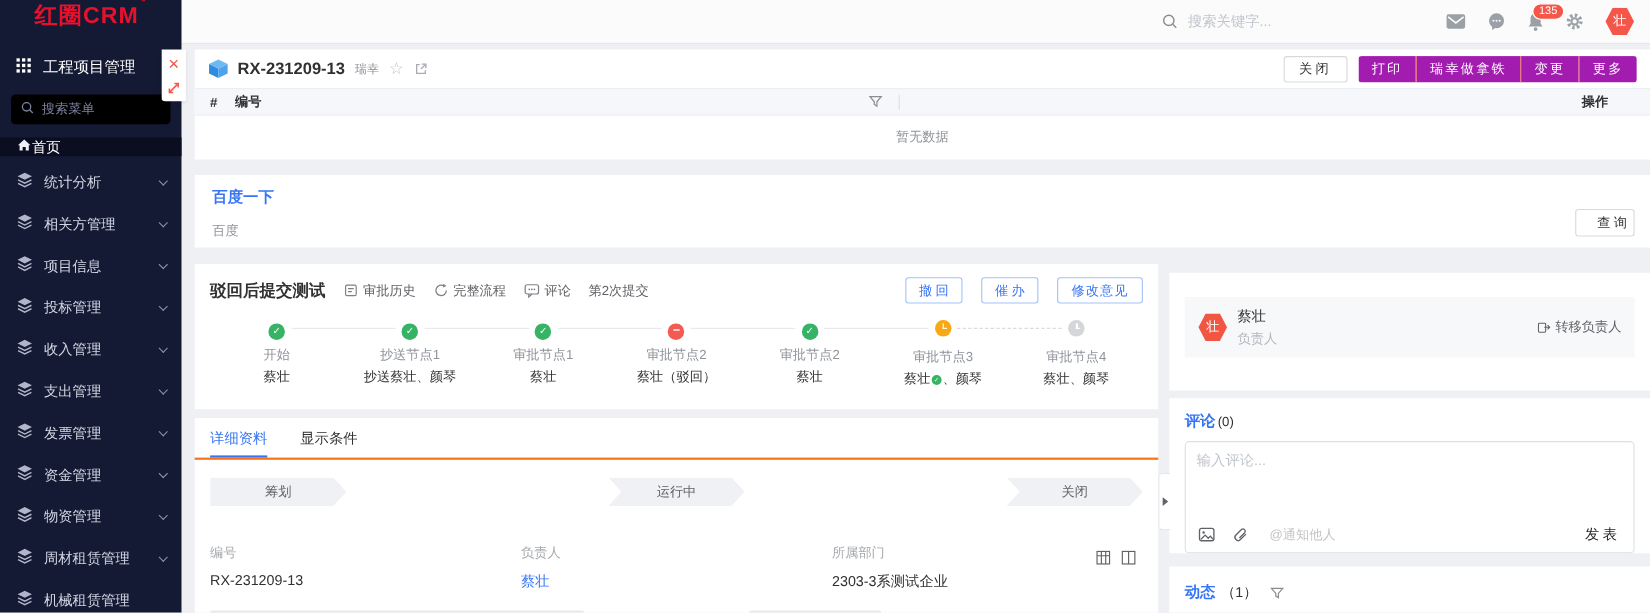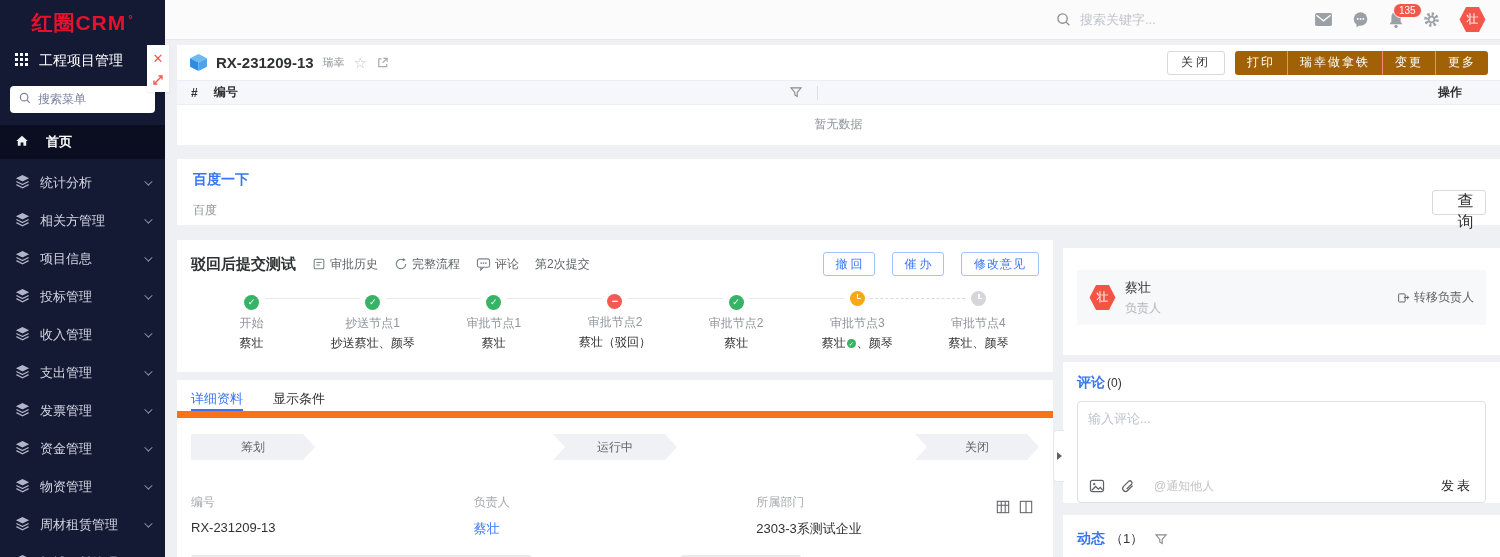--- a/index.html
+++ b/index.html
@@ -1,26 +1,26 @@
 <!DOCTYPE html>
 <html><head>
 <meta charset="utf-8">
 <style>
   * { margin:0; padding:0; box-sizing:border-box; }
   html,body { width:1500px; height:557px; overflow:hidden; }
   body { font-family:"Liberation Sans","DejaVu Sans",sans-serif; background:#eef0f4; position:relative; color:#303133; }
 
   
   .sidebar { position:absolute; left:0; top:0; width:165px; height:557px; background:#141a33; z-index:2; }
-  .logo { height:46px; display:flex; align-items:center; justify-content:center; font-size:21px; font-weight:bold; color:#e8112d; letter-spacing:1px; }
+  .logo { height:46px; display:flex; justify-content:center; font-size:21px; font-weight:bold; color:#e8112d; letter-spacing:1px; }
   .logo sup { font-size:11px; margin-left:2px; transform:translateY(-4px); }
   .workspace { display:flex; align-items:center; padding:6px 14px 10px; color:#fff; font-size:14px; gap:10px; cursor:pointer; }
-  .menu-search { margin:6px 10px 12px; height:27px; background:#ffffff; border-radius:4px; display:flex; align-items:center; padding:0 9px; gap:7px; }
+  .menu-search { margin:6px 10px 12px; height:27px; background:#000000; border-radius:4px; display:flex; align-items:center; padding:0 9px; gap:7px; }
   .menu-search span { color:#7c81a0; font-size:12px; }
-  .home-item { height:34px; background:#0a0e20; display:flex; align-items:center; padding:0 15px; gap:17px; color:#fff; font-size:13px; font-weight:bold; cursor:pointer; }
+  .home-item { height:17px; background:#0a0e20; display:flex; align-items:center; padding:0 15px; gap:0; color:#fff; font-size:13px; font-weight:normal; cursor:pointer; }
   .nav { margin-top:5px; }
   .nav-item { height:38px; display:flex; align-items:center; padding:0 15px; cursor:pointer; }
   .nav-item .lbl { flex:1; margin-left:10px; color:#d3d6e4; font-size:13px; }
   .chev { width:6px; height:6px; border-right:1.4px solid #8b91ab; border-bottom:1.4px solid #8b91ab; transform:rotate(45deg) translateY(-2px); }
 
   
   .topbar { position:absolute; left:165px; top:0; right:0; height:40px; background:#fbfbfb; border-bottom:1px solid #e7e7e7; display:flex; align-items:center; padding:0 14px; }
   .tb-search { margin-left:auto; display:flex; align-items:center; gap:9px; width:258px; cursor:text; }
   .tb-search span { color:#c0c4cc; font-size:13px; }
   .tb-icons { display:flex; align-items:center; gap:19px; }
@@ -38,34 +38,34 @@
 
   
   #card-record { left:177px; top:45px; right:0; height:100px; }
   .rec-head { height:35px; display:flex; align-items:center; padding:0 12px; }
   .rec-title { font-size:15px; font-weight:bold; margin-left:8px; }
   .rec-tag { font-size:11px; color:#909399; margin-left:9px; }
   .star { font-size:15px; color:#c0c4cc; margin-left:9px; cursor:pointer; line-height:1; }
   .rec-actions { margin-left:auto; display:flex; align-items:center; }
   .btn-plain { height:24px; padding:0 13px; background:#fff; border:1px solid #d9d9d9; border-radius:3px; font-size:12px; color:#333; letter-spacing:3px; cursor:pointer; }
   .red-group { display:flex; margin-left:10px; border-radius:3px; overflow:hidden; }
-  .btn-red { height:24px; padding:0 12px; background:#a16207; border:none; border-left:1px solid #f8867d; color:#fff; font-size:12px; letter-spacing:2px; cursor:pointer; }
+  .btn-red { height:24px; padding:0 12px; background:#a21caf; border:none; border-left:1px solid #f8867d; color:#fff; font-size:12px; letter-spacing:2px; cursor:pointer; }
   .btn-red:first-child { border-left:none; }
   .theader { height:25px; background:#f6f7fa; border-top:1px solid #ebeef5; border-bottom:1px solid #ebeef5; display:flex; align-items:center; font-size:12px; font-weight:bold; }
   .th-left { flex:1; display:flex; align-items:center; padding:0 14px; gap:16px; }
   .th-funnel { margin-left:auto; display:flex; cursor:pointer; }
   .th-div { width:1px; height:14px; background:#dcdfe6; }
   .th-action { width:682px; text-align:right; padding-right:38px; }
   .tempty { height:39px; display:flex; align-items:center; justify-content:center; color:#909399; font-size:12px; }
 
   
   #card-baidu { left:177px; top:159px; right:0; height:66px; padding:12px 16px; }
   .baidu-title { color:#3875f6; font-size:14px; font-weight:bold; cursor:pointer; }
   .baidu-sub { color:#909399; font-size:12px; margin-top:13px; }
-  .btn-query { position:absolute; right:14px; bottom:10px; height:25px; width:54px; background:#fff; border:1px solid #d9d9d9; border-radius:3px; font-size:16px; color:#333; letter-spacing:3px; padding-left:16px; cursor:pointer; }
+  .btn-query { position:absolute; right:14px; bottom:10px; height:25px; width:54px; background:#fff; border:1px solid #d9d9d9; border-radius:3px; font-size:12px; color:#333; letter-spacing:3px; padding-left:16px; cursor:pointer; }
 
   
   #card-approval { left:177px; top:240px; width:876px; height:132px; padding:12px 14px; }
   .ap-head { display:flex; align-items:center; }
   .ap-title { font-size:15px; font-weight:bold; }
   .ap-link { display:flex; align-items:center; gap:4px; margin-left:16px; color:#606266; font-size:12px; cursor:pointer; }
   .ap-sub { margin-left:16px; color:#606266; font-size:12px; }
   .ap-btns { margin-left:auto; display:flex; gap:17px; }
   .btn-blue { height:24px; background:#fff; border:1px solid #a3c1fa; border-radius:3px; color:#3875f6; font-size:12px; cursor:pointer; }
   .btn-blue.w2 { width:52px; letter-spacing:3px; padding-left:3px; }
@@ -80,21 +80,21 @@
   .dot-pend { background:#f7a814; } .dot-wait { background:#d4d6da; }
   .dot-pend::before, .dot-wait::before { content:""; position:absolute; left:7px; top:3.4px; width:1.6px; height:4.6px; background:#fff; }
   .dot-pend::after, .dot-wait::after { content:""; position:absolute; left:7px; top:6.8px; width:4px; height:1.6px; background:#fff; }
   .st-label { margin-top:5px; font-size:12px; color:#8f939b; }
   .st-name { margin-top:3px; font-size:12px; color:#303133; }
   .mini-check { display:inline-flex; width:9px; height:9px; border-radius:50%; background:#36b364; color:#fff; font-size:6px; align-items:center; justify-content:center; vertical-align:1px; margin:0 1px; }
   .mini-check::after { content:"\2713"; }
 
   
   #card-details { left:177px; top:380px; width:876px; height:200px; }
-  .tabs { height:38px; border-bottom:7px solid #f97316; display:flex; padding:0 14px; gap:30px; }
+  .tabs { height:38px; border-bottom:2px solid #f97316; display:flex; padding:0 14px; gap:30px; }
   .tab { line-height:38px; font-size:13px; color:#303133; position:relative; cursor:pointer; }
   .tab.active { color:#3875f6; }
   .tab.active::after { content:""; position:absolute; left:0; right:0; bottom:0; height:2px; background:#3875f6; }
   .stages { display:flex; gap:3px; margin:16px 14px 0;justify-content:space-between; }
   .stage { width:124px; height:26px; background:#eff1f4; color:#606266; font-size:12px; line-height:26px; text-align:center; cursor:pointer;
            clip-path:polygon(0 0, calc(100% - 12px) 0, 100% 50%, calc(100% - 12px) 100%, 0 100%, 12px 50%); }
   .stage.first { clip-path:polygon(0 0, calc(100% - 12px) 0, 100% 50%, calc(100% - 12px) 100%, 0 100%); }
   .fields { display:flex; margin:34px 14px 0; position:relative; }
   .field { width:287px; }
   .f-label { font-size:12px; color:#a6a9ad; }

